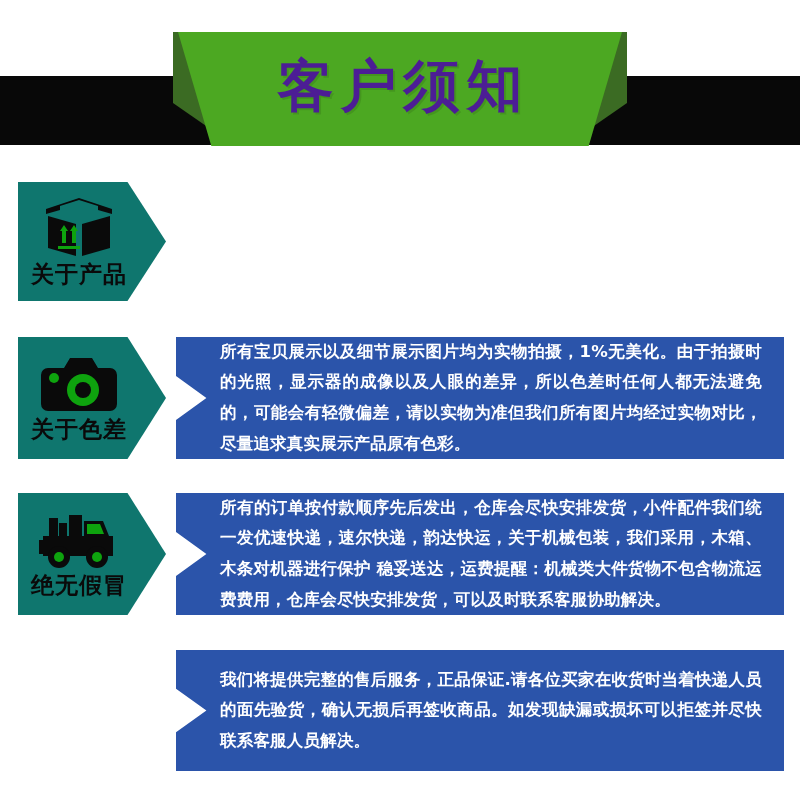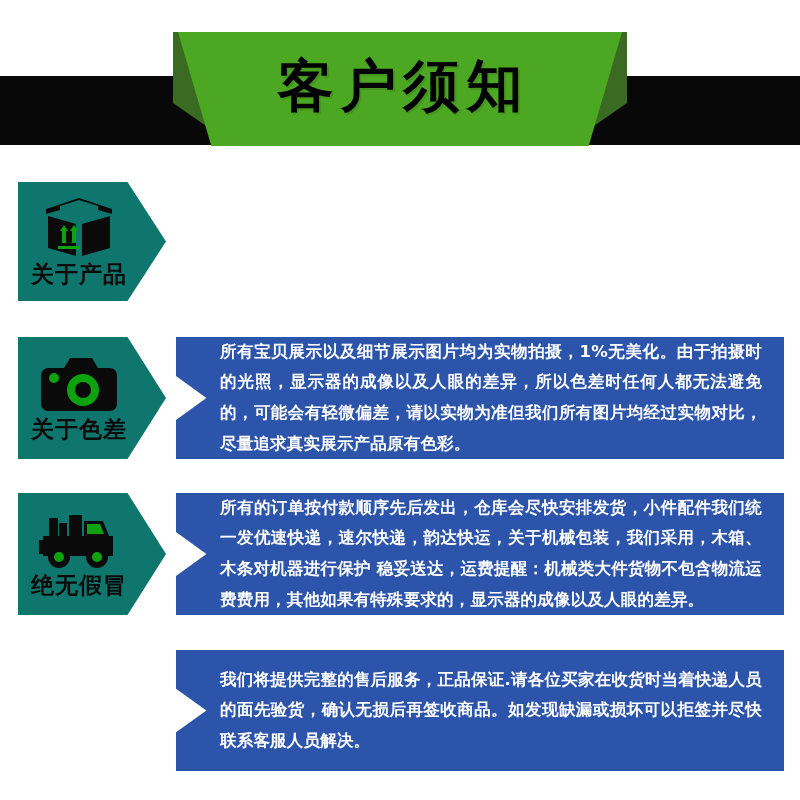--- a/index.html
+++ b/index.html
@@ -54,21 +54,21 @@
     top: 32px;
     width: 444px;
     height: 114px;
     background: #4ca822;
     clip-path: polygon(0% 0%, 100% 0%, 92.5% 100%, 7.5% 100%);
     display: flex;
     align-items: center;
     justify-content: center;
   }
   .banner-title {
-    color: #000000;
+    color: #4c1d95;
     font-size: 56px;
     font-weight: bold;
     letter-spacing: 7px;
     line-height: 1;
     padding-left: 7px;
     padding-bottom: 6px;
     font-family: "DejaVu Sans", "Liberation Sans", sans-serif;
     text-shadow: 2px 2px 0 rgba(0,0,0,0.10);
     user-select: none;
   }
@@ -219,21 +219,21 @@
             <circle cx="22" cy="45" r="11"></circle>
             <circle cx="22" cy="45" r="5" fill="#0ea30e"></circle>
             <circle cx="60" cy="45" r="11"></circle>
             <circle cx="60" cy="45" r="5" fill="#0ea30e"></circle>
           </g>
         </svg>
       </span>
       <span class="label-text">绝无假冒</span>
     </div>
     <div class="text-panel">
-      <p class="panel-text">所有的订单按付款顺序先后发出，仓库会尽快安排发货，小件配件我们统一发优速快递，速尔快递，韵达快运，关于机械包装，我们采用，木箱、木条对机器进行保护 稳妥送达，运费提醒：机械类大件货物不包含物流运费费用，其他如果有特殊要求的，显示器的成像以及人眼的差异。</p>
+      <p class="panel-text">所有的订单按付款顺序先后发出，仓库会尽快安排发货，小件配件我们统一发优速快递，速尔快递，韵达快运，关于机械包装，我们采用，木箱、木条对机器进行保护 稳妥送达，运费提醒：机械类大件货物不包含物流运费费用，仓库会尽快安排发货，可以及时联系客服协助解决。</p>
     </div>
   </div>
 
   <div class="row row-4">
     <div class="text-panel">
       <p class="panel-text">我们将提供完整的售后服务，正品保证.请各位买家在收货时当着快递人员的面先验货，确认无损后再签收商品。如发现缺漏或损坏可以拒签并尽快联系客服人员解决。</p>
     </div>
   </div>
 
 </div>

